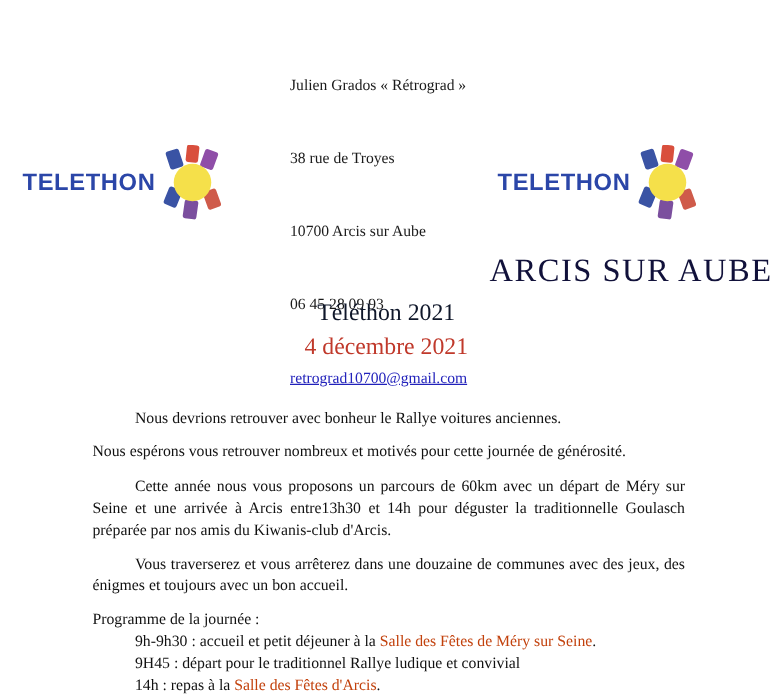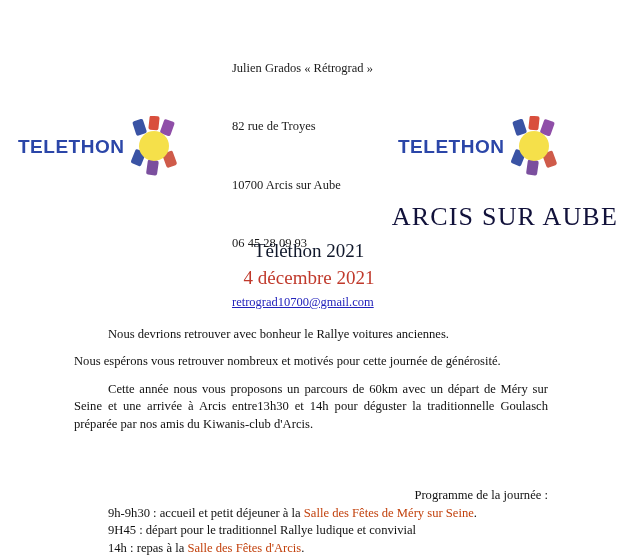--- a/index.html
+++ b/index.html
@@ -109,30 +109,30 @@
   
   .programme {
     position: absolute;
     left: 74px;
     top: 487px;
     width: 474px;
     font-size: 12.6px;
     line-height: 17.6px;
     color: #111111;
   }
-  .programme .head { text-indent: 0; text-align: right; }
+  .programme .head { text-indent: 0; }
   .programme .item { padding-left: 34px; }
   .red { color: #c2410c; text-align: center; }
 </style>
 </head>
 <body>
 
 <div class="contact">
   <div class="line">Julien Grados « Rétrograd »</div>
-  <div class="line">82 rue de Troyes</div>
+  <div class="line">38 rue de Troyes</div>
   <div class="line">10700 Arcis sur Aube</div>
   <div class="line">06 45 28 09 93</div>
   <div class="line mail">retrograd10700@gmail.com</div>
 </div>
 
 <div class="logo logo-left">
   <span class="logo-word">TELETHON</span>
   <svg class="logo-mark" viewBox="0 0 48 60">
     <rect x="4" y="4" width="11" height="15" rx="2" fill="#3a53a4" transform="rotate(-18 9 11)"></rect>
     <rect x="19" y="0" width="10" height="14" rx="2" fill="#d94f3d" transform="rotate(6 24 7)"></rect>
@@ -158,20 +158,21 @@
 </div>
 
 <div class="title-main">ARCIS SUR AUBE</div>
 <div class="title-sub">Téléthon 2021</div>
 <div class="title-date">4 décembre 2021</div>
 
 <div class="body-text">
   <p>Nous devrions retrouver avec bonheur le Rallye voitures anciennes.</p>
   <p class="noindent">Nous espérons vous retrouver nombreux et motivés pour cette journée de générosité.</p>
   <p>Cette année nous vous proposons un parcours de 60km avec un départ de Méry sur Seine et une arrivée à Arcis entre13h30 et 14h pour déguster la traditionnelle Goulasch préparée par nos amis du Kiwanis-club d'Arcis.</p>
+  <p>Vous traverserez et vous arrêterez dans une douzaine de communes avec des jeux, des énigmes et toujours avec un bon accueil.</p>
 </div>
 
 <div class="programme">
   <div class="head">Programme de la journée :</div>
 
   <div class="item">
     <span>9h-9h30 : accueil et petit déjeuner à la </span><span class="red">Salle des Fêtes de Méry sur Seine</span><span>.</span>
   </div>
 
   <div class="item">

